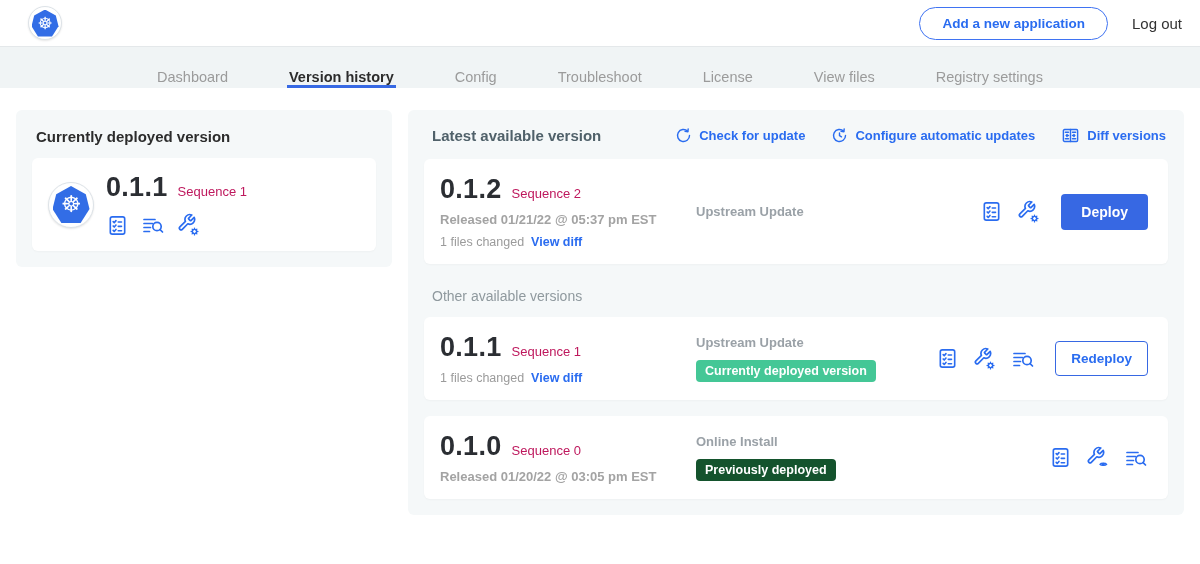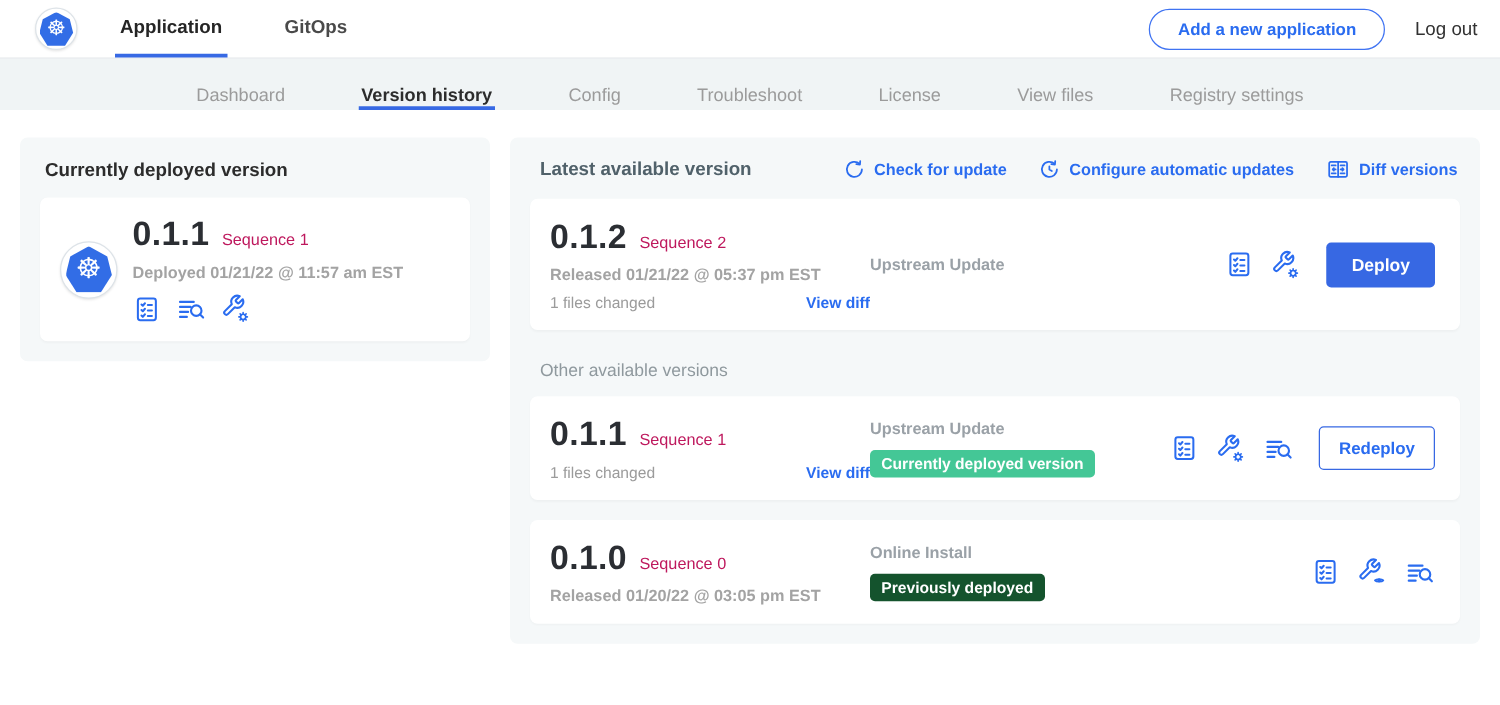--- a/index.html
+++ b/index.html
@@ -43,46 +43,38 @@
 
   .versions-panel { flex:1; padding:14px 16px 16px 16px; }
   .vp-head { display:flex; align-items:center; justify-content:space-between; padding:2px 2px 0 8px; }
   .vp-title { font-size:15px; font-weight:600; color:#50616a; }
   .vp-actions { display:flex; align-items:center; gap:26px; }
   .action-link { display:flex; align-items:center; gap:7px; color:#2a6cf0; font-size:13px; font-weight:700; cursor:pointer; }
   .other-title { font-size:14px; color:#8f999e; font-weight:500; padding:0 0 0 8px; margin:24px 0 13px 0; }
 
   .version-card { background:#fff; border-radius:6px; margin-top:14px; padding:15px 20px 15px 16px; display:flex; align-items:center; box-shadow:0 1px 2px rgba(0,0,0,.03); }
   .vc-left { width:256px; }
-  .vc-files { margin-top:8px; font-size:12.5px; color:#9b9b9b; display:flex; align-items:center; gap:7px;justify-content:space-between; }
+  .vc-files { margin-top:8px; font-size:12.5px; color:#9b9b9b; display:flex; align-items:center; gap:7px; }
   .view-diff { color:#2a6cf0; font-weight:700; cursor:pointer; text-decoration:none; }
   .vc-mid { width:235px; }
   .vc-source { font-size:13px; color:#9aa1a7; font-weight:600; }
   .badge { display:inline-block; margin-top:10px; padding:4px 9px; border-radius:4px; font-size:12.5px; font-weight:700; color:#fff; }
   .badge-green { background:#44c796; }
   .badge-gray { background:#14532d; }
   .vc-right { margin-left:auto; display:flex; align-items:center; gap:14px; }
   .btn-primary { background:#3768e3; border:none; color:#fff; font-weight:700; font-size:14px; border-radius:4px; padding:10px 20px; margin-left:6px; font-family:inherit; cursor:pointer; }
   .btn-outline { background:#fff; border:1.5px solid #3768e3; color:#2a6cf0; font-weight:700; font-size:13.5px; border-radius:4px; padding:9px 15px; margin-left:6px; font-family:inherit; cursor:pointer; }
 </style>
 </head>
 <body>
 
 <div class="app-header">
   <span class="k8s-logo logo-sm">
       <span class="hept">☸</span>
     </span>
-  <div class="header-tabs">
-    <div class="header-tab active">
-        <span>Application</span>
-      </div>
-    <div class="header-tab">
-        <span>GitOps</span>
-      </div>
-  </div>
   <div class="header-right">
     <button class="btn-pill">Add a new application</button>
     <span class="logout">Log out</span>
   </div>
 </div>
 
 <div class="subnav">
   <div class="subnav-item">
       <span>Dashboard</span>
     </div>
@@ -112,21 +104,20 @@
     <div class="deployed-title">Currently deployed version</div>
     <div class="deployed-inner">
       <span class="k8s-logo logo-md">
           <span class="hept">☸</span>
         </span>
       <div>
         <div class="ver-line">
           <span class="ver-num">0.1.1</span>
           <span class="seq">Sequence 1</span>
         </div>
-        <div class="ts">Deployed 01/21/22 @ 11:57 am EST</div>
         <div class="icon-row">
           <span class="ic">
             <svg width="23" height="23" viewBox="0 0 24 24" fill="none" stroke="currentColor" stroke-width="1.7" stroke-linecap="round" stroke-linejoin="round">
                 <rect x="4.5" y="3" width="15" height="18" rx="2"></rect>
                 <path d="M7.5 7.9l1.1 1.1 1.8-2.1"></path>
                 <line x1="12.8" y1="8.3" x2="16.2" y2="8.3"></line>
                 <path d="M7.5 12.5l1.1 1.1 1.8-2.1"></path>
                 <line x1="12.8" y1="12.9" x2="16.2" y2="12.9"></line>
                 <path d="M7.5 17.1l1.1 1.1 1.8-2.1"></path>
                 <line x1="12.8" y1="17.5" x2="16.2" y2="17.5"></line>

